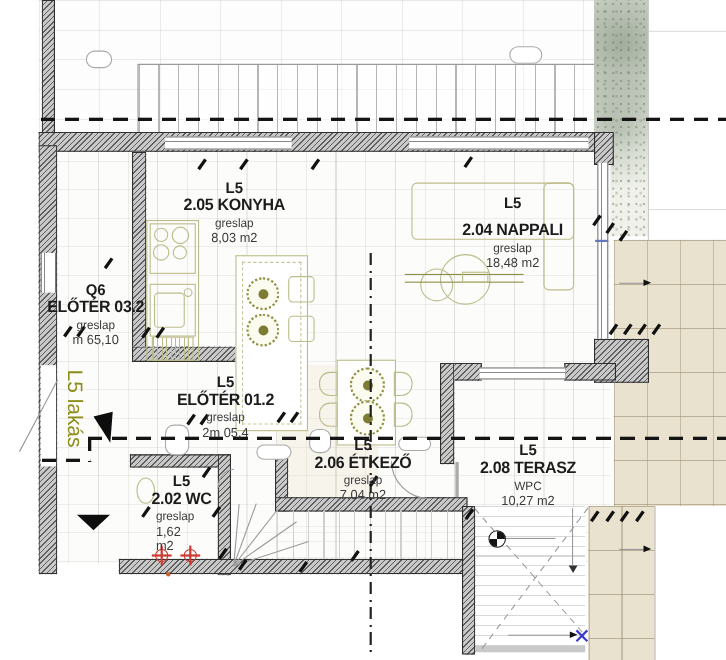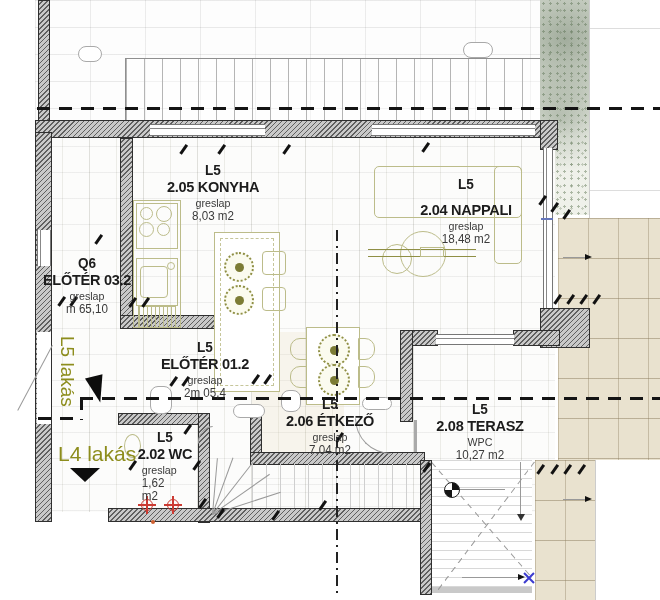--- a/index.html
+++ b/index.html
@@ -301,15 +301,14 @@
   </div>
 
   <div class="lbl" style="left:405px;top:402px;width:150px">
     <div class="unit">L5</div>
     <div class="name">2.08 TERASZ</div>
     <div class="fin">WPC</div>
     <div class="area">10,27 m2</div>
   </div>
 
   <div class="a vlab" style="left:56px;top:336px;height:112px">L5 lakás</div>
-  <div class="a hlab" style="left:58px;top:442px">L4 lakás</div>
 
 </div>
 
 </body></html>

